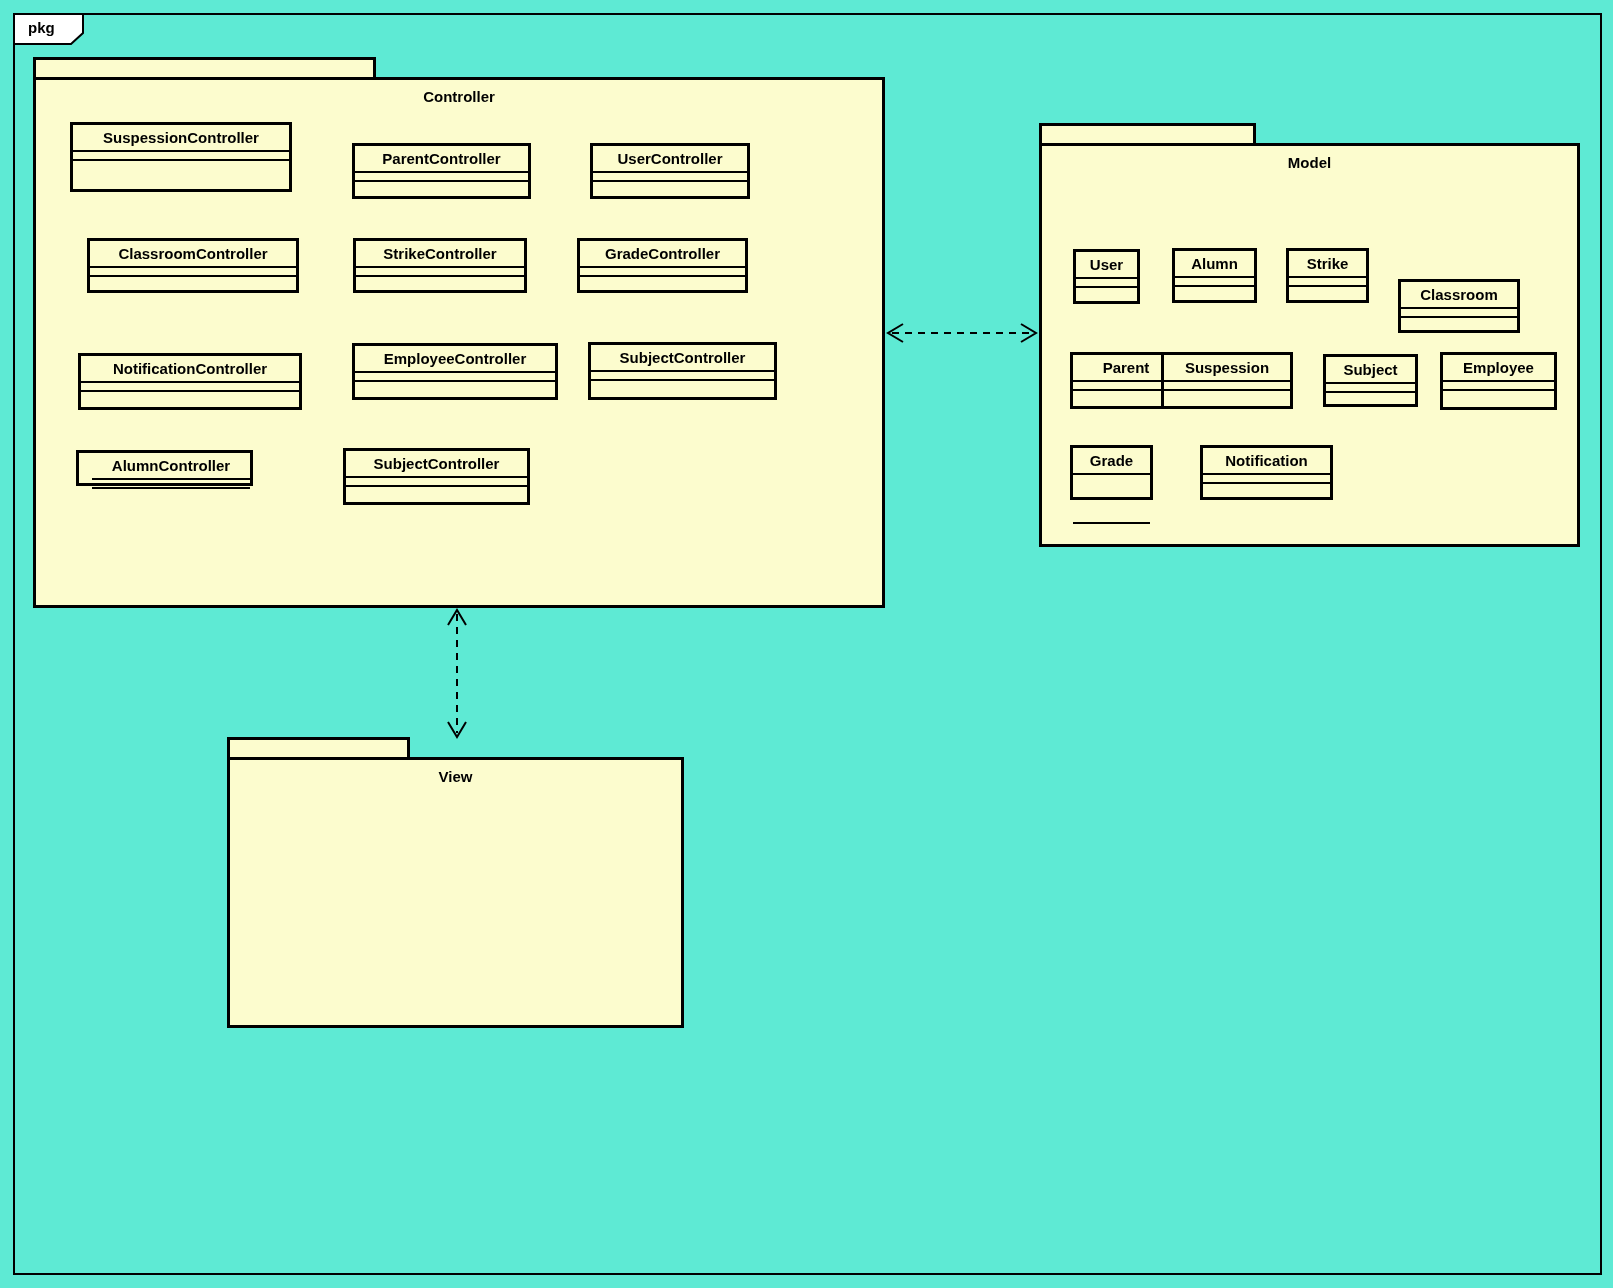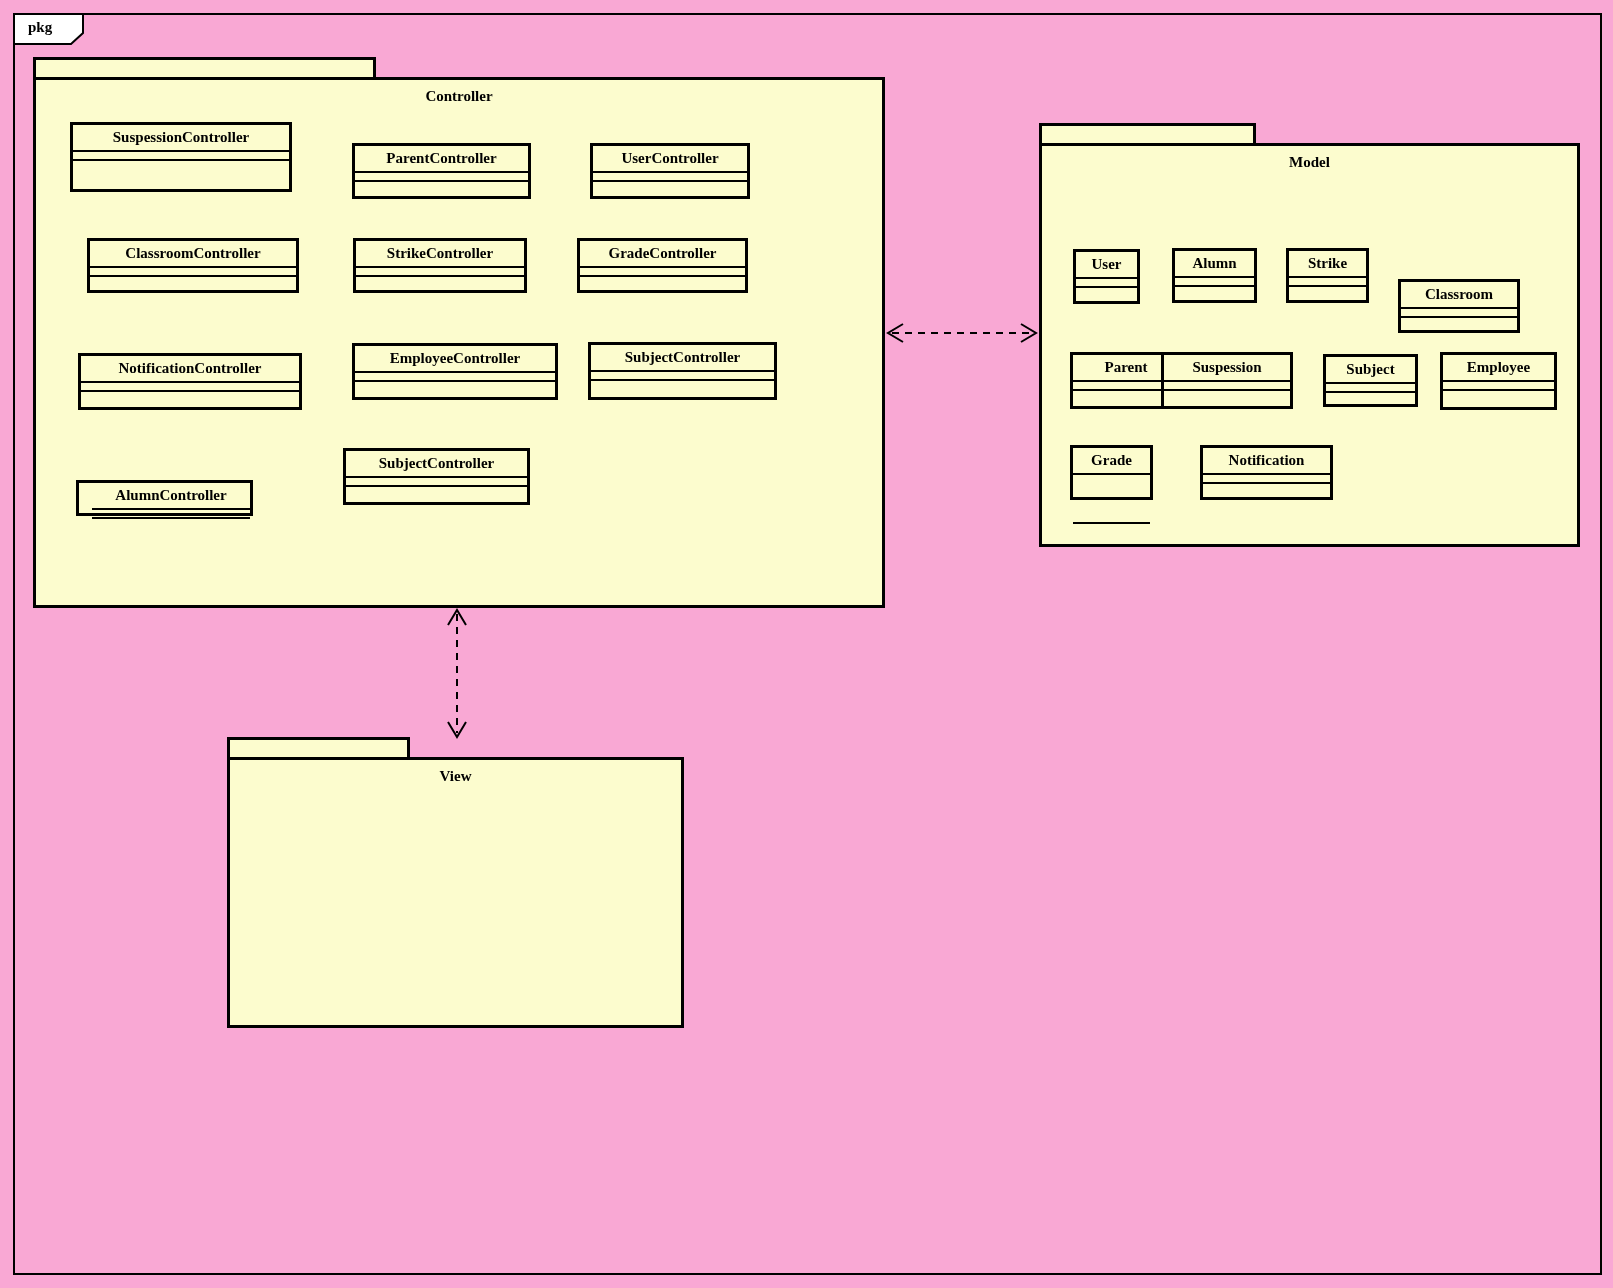--- a/index.html
+++ b/index.html
@@ -2,22 +2,22 @@
 <html style="--pkg-fill: #FCFCCE; --line: #000000;"><head>
 <meta charset="utf-8">
 <style>
   :root { --pkg-fill: #FCFCCE; --line: #000000; }
   * { box-sizing: border-box; }
   html, body { margin: 0; padding: 0; background: #ffffff; }
   .canvas {
     position: relative;
     width: 1613px;
     height: 1288px;
-    background: #f9a8d4;
-    font-family: Liberation Serif, serif;
+    background: #5eead4;
+    font-family: Liberation Sans, sans-serif;
     color: #000;
   }
   .frame {
     position: absolute;
     left: 13px; top: 13px;
     width: 1589px; height: 1262px;
     border: 2px solid var(--line);
   }
   .frame-label {
     position: absolute;
@@ -134,21 +134,21 @@
     <div class="cls" style="left:316px; top:263px; width:206px; height:57px;">
       <div class="name">EmployeeController</div>
       <div class="attrs"></div>
       <div class="meths"></div>
     </div>
     <div class="cls" style="left:552px; top:262px; width:189px; height:58px;">
       <div class="name">SubjectController</div>
       <div class="attrs"></div>
       <div class="meths"></div>
     </div>
-    <div class="cls" style="left:40px; top:400px; width:177px; height:36px;padding-left:13px;">
+    <div class="cls" style="left:40px; top:370px; width:177px; height:36px;padding-left:13px;">
       <div class="name">AlumnController</div>
       <div class="attrs"></div>
       <div class="meths"></div>
     </div>
     <div class="cls" style="left:307px; top:368px; width:187px; height:57px;">
       <div class="name">SubjectController</div>
       <div class="attrs"></div>
       <div class="meths"></div>
     </div>
   </div>

